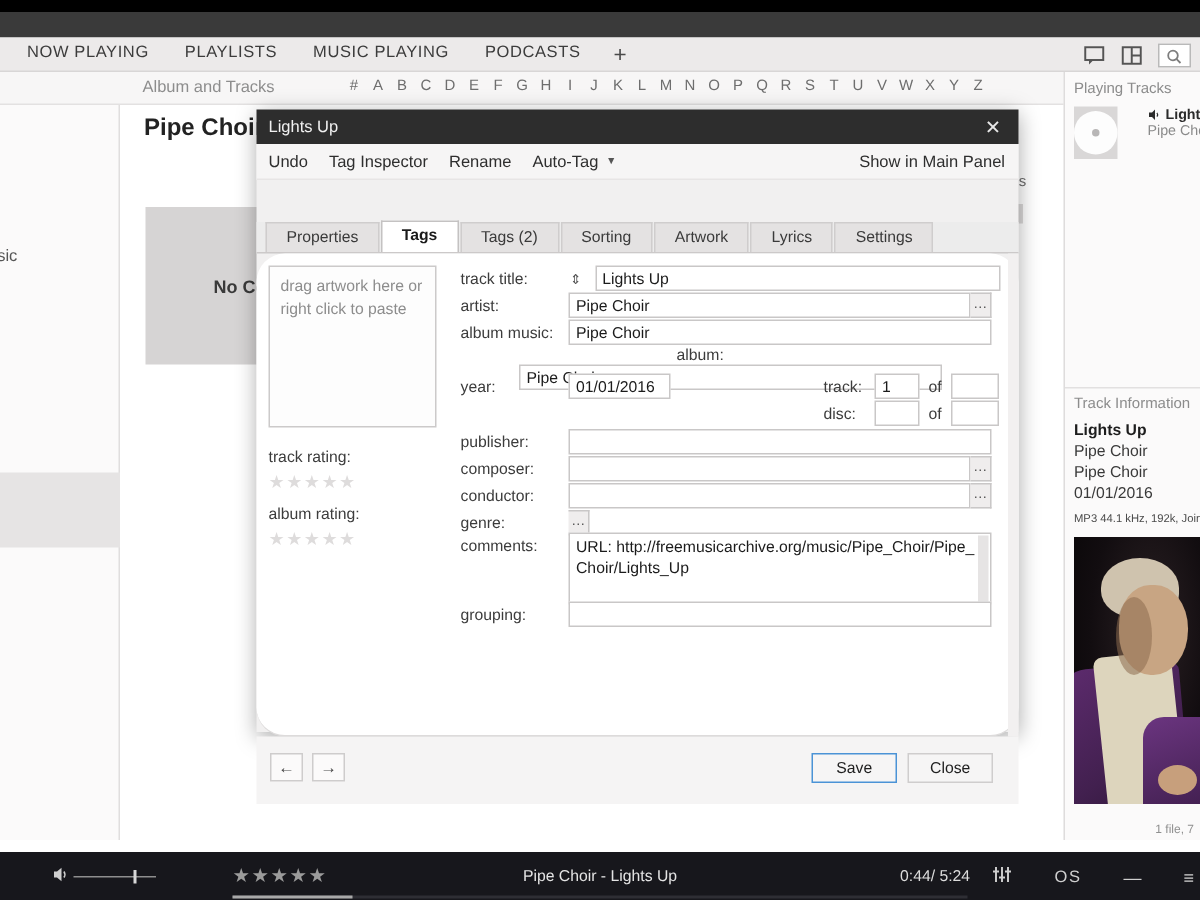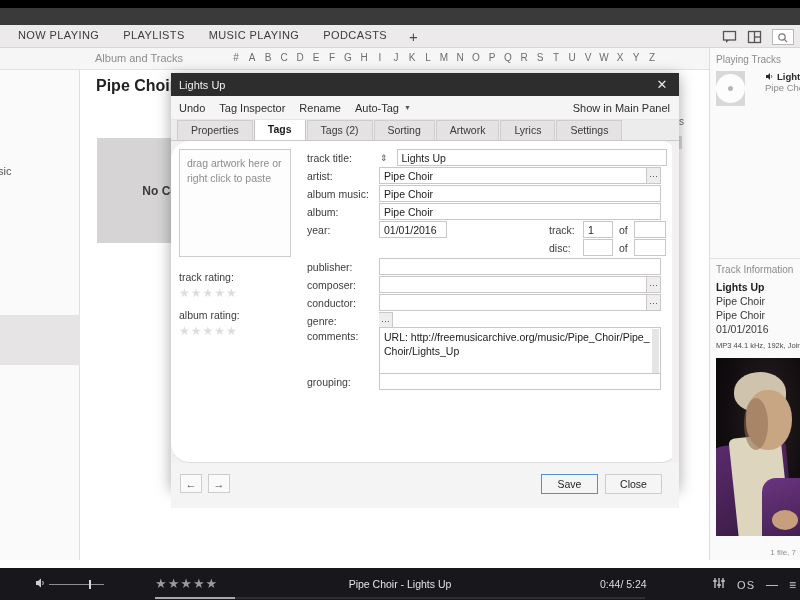--- a/index.html
+++ b/index.html
@@ -194,21 +194,21 @@
   .pl-title {
     position: absolute; left: 0; right: 0; top: 10px; text-align: center;
     font-size: 10.5px; color: #e4e4e4;
   }
   .pl-time {
     position: absolute; left: 600px; top: 10px;
     font-size: 10.5px; color: #dcdcdc;
   }
   .pl-right {
     position: absolute; right: 4px; top: 9px;
-    display: flex; align-items: center; gap: 11px;
+    display: flex; align-items: center; gap: 28px;
     color: #cfcfcf; font-size: 12px;
   }
   .pl-progress {
     position: absolute; left: 155px; top: 29px; width: 490px; height: 2px;
     background: #2e2e34;
   }
   .pl-progress-fill { width: 80px; height: 2px; background: #a9a9a9; }
 
   
   .dialog {
@@ -232,21 +232,21 @@
     display: flex; align-items: center; padding-left: 8px; gap: 14px;
     position: relative;
   }
   .dlg-tb-item { font-size: 11px; color: #2e2e2e; white-space: nowrap; }
   .dlg-caret { font-size: 7px; color: #555; margin-left: -9px; }
   .dlg-tb-right {
     position: absolute; right: 9px; font-size: 11px; color: #2e2e2e;
   }
   .dlg-tabs {
     height: 21px; background: #ececec; display: flex; align-items: flex-end;
-    padding-left: 6px; border-bottom: 1px solid #ccc9c9;
+    padding-left: 6px; border-bottom: 1px solid #ccc9c9; margin-top: 28px;
   }
   .dlg-tab {
     font-size: 10.5px; color: #3a3a3a;
     padding: 3px 13px 4px 13px; background: #e4e2e2;
     border: 1px solid #cfcdcd; border-bottom: none; margin-right: 1px;
     height: 20px; line-height: 13px; white-space: nowrap;
   }
   .dlg-tab.active {
     background: #ffffff; font-weight: bold; color: #1a1a1a;
     border-color: #c4c2c2; height: 21px;
@@ -527,21 +527,21 @@
         <span class="flabel">artist:</span>
         <span class="finput" style="width:268px;">Pipe Choir</span>
         <span class="fdots">···</span>
       </div>
 
       <div class="frow" style="left:136px; top:44px; width:360px;">
         <span class="flabel">album music:</span>
         <span class="finput" style="width:282px;">Pipe Choir</span>
       </div>
 
-      <div class="frow" style="left:136px; top:62px; width:360px;">
+      <div class="frow" style="left:136px; top:62px; width:360px;flex-direction:column;">
         <span class="flabel">album:</span>
         <span class="finput" style="width:282px;">Pipe Choir</span>
       </div>
 
       <div class="frow" style="left:136px; top:80px;">
         <span class="flabel">year:</span>
         <span class="finput" style="width:68px;">01/01/2016</span>
       </div>
       <div class="frow" style="left:378px; top:80px;">
         <span style="font-size:10.5px;color:#3c3c3c;width:34px">track:</span>

